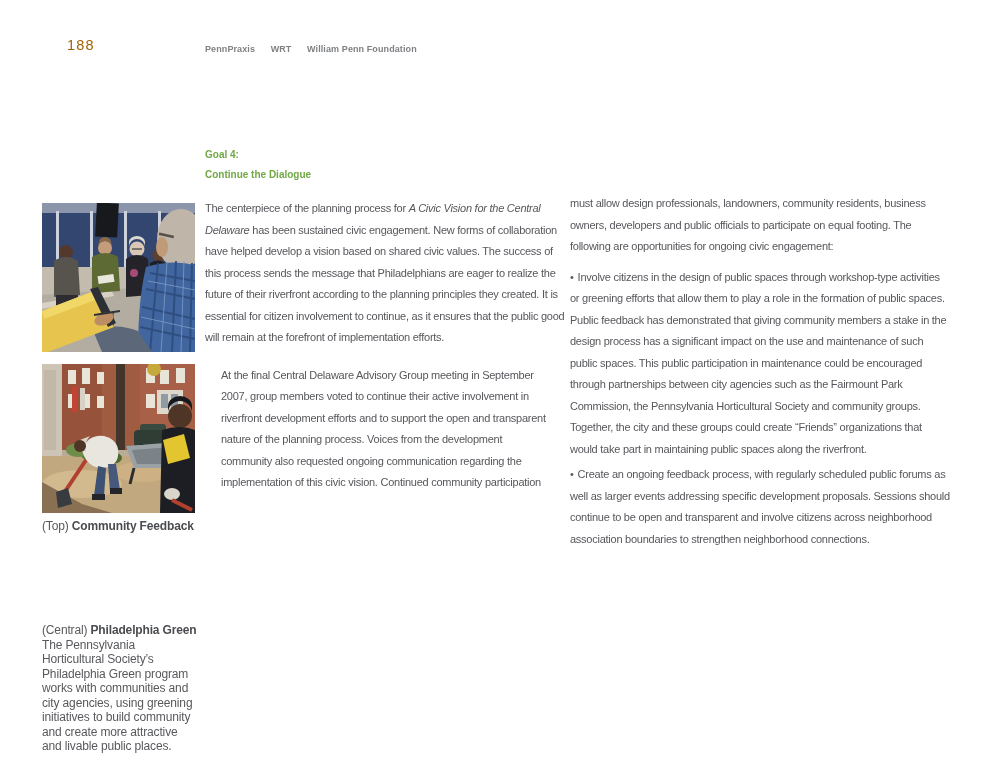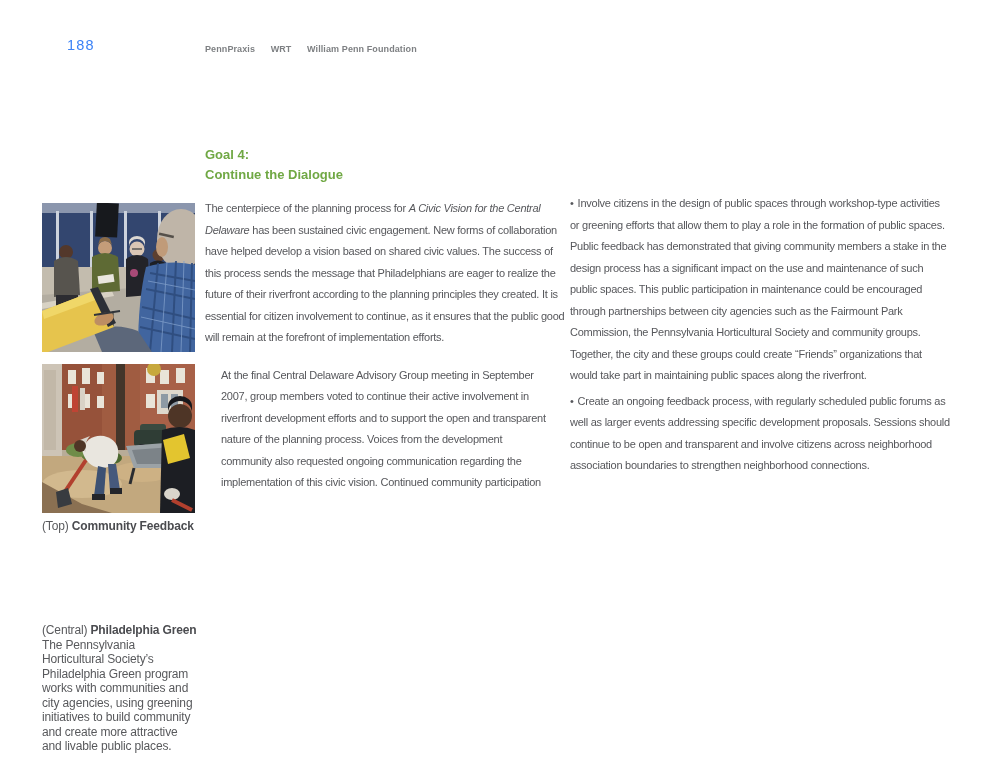--- a/index.html
+++ b/index.html
@@ -2,30 +2,30 @@
 <html><head>
 <meta charset="utf-8">
 <style>
   html,body{margin:0;padding:0;background:#ffffff;}
   .page{
     position:relative;width:1000px;height:773px;background:#ffffff;
     font-family:"Liberation Sans", sans-serif;overflow:hidden;
   }
   .page-number{
     position:absolute;left:67px;top:37px;
-    font-size:14.5px;color:#3b82f6;letter-spacing:1.2px;
+    font-size:14.5px;color:#a16207;letter-spacing:1.2px;
   }
   .doc-header{
     position:absolute;left:205px;top:44px;
     font-size:9px;font-weight:bold;color:#7e8083;letter-spacing:0.1px;text-align:right;
   }
   .doc-header span{display:inline-block;margin-right:13px;}
   .goal-heading{
     position:absolute;left:205px;top:145px;margin:0;
-    font-size:13px;font-weight:bold;color:#70a844;line-height:19.5px;
+    font-size:10px;font-weight:bold;color:#70a844;line-height:19.5px;
   }
   .goal-heading span{display:block;}
   .photo{
     position:absolute;left:42px;width:153px;height:149px;margin:0;padding:0;
     overflow:hidden;background:#c9c4ba;
   }
   .photo svg{display:block;width:153px;height:149px;}
   .photo-1{top:203px;}
   .photo-2{top:364px;}
   .caption{
@@ -192,17 +192,18 @@
   <div class="caption caption-2">
     <div><span>(Central) </span><span class="run-b">Philadelphia Green</span></div><span>The Pennsylvania Horticultural Society’s Philadelphia Green program works with communities and city agencies, using greening initiatives to build community and create more attractive and livable public places.</span>
   </div>
 
   <div class="col col-left">
     <p class="para1"><span>The centerpiece of the planning process for </span><span class="run-i">A Civic Vision for the Central Delaware</span><span> has been sustained civic engagement. New forms of collaboration have helped develop a vision based on shared civic values. The success of this process sends the message that Philadelphians are eager to realize the future of their riverfront according to the planning principles they created. It is essential for citizen involvement to continue, as it ensures that the public good will remain at the forefront of implementation efforts.</span></p>
     <p class="para2">At the final Central Delaware Advisory Group meeting in September 2007, group members voted to continue their active involvement in riverfront development efforts and to support the open and transparent nature of the planning process. Voices from the development community also requested ongoing communication regarding the implementation of this civic vision. Continued community participation</p>
   </div>
 
   <div class="col col-right">
+    <p class="rpara">must allow design professionals, landowners, community residents, business owners, developers and public officials to participate on equal footing. The following are opportunities for ongoing civic engagement:</p>
     <p class="bullet"><span class="bullet-marker">•</span><span>Involve citizens in the design of public spaces through workshop-type activities or greening efforts that allow them to play a role in the formation of public spaces. Public feedback has demonstrated that giving community members a stake in the design process has a significant impact on the use and maintenance of such public spaces. This public participation in maintenance could be encouraged through partnerships between city agencies such as the Fairmount Park Commission, the Pennsylvania Horticultural Society and community groups. Together, the city and these groups could create “Friends” organizations that would take part in maintaining public spaces along the riverfront.</span></p>
     <p class="bullet"><span class="bullet-marker">•</span><span>Create an ongoing feedback process, with regularly scheduled public forums as well as larger events addressing specific development proposals. Sessions should continue to be open and transparent and involve citizens across neighborhood association boundaries to strengthen neighborhood connections.</span></p>
   </div>
 
 </div>
 
 </body></html>

